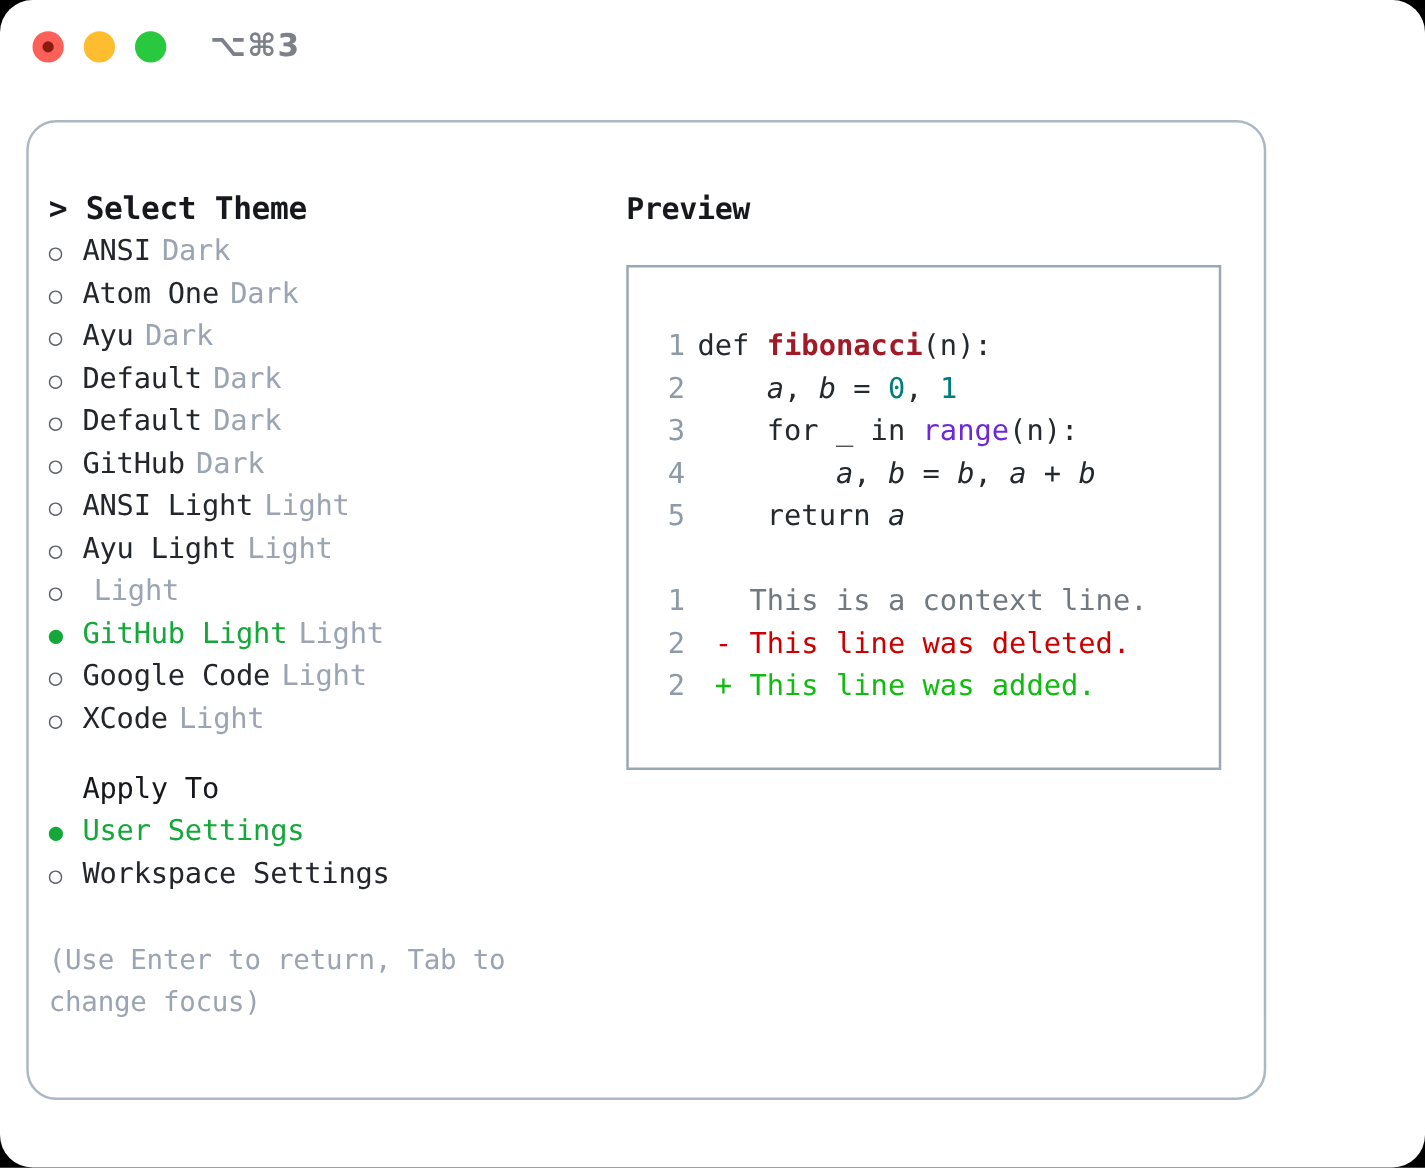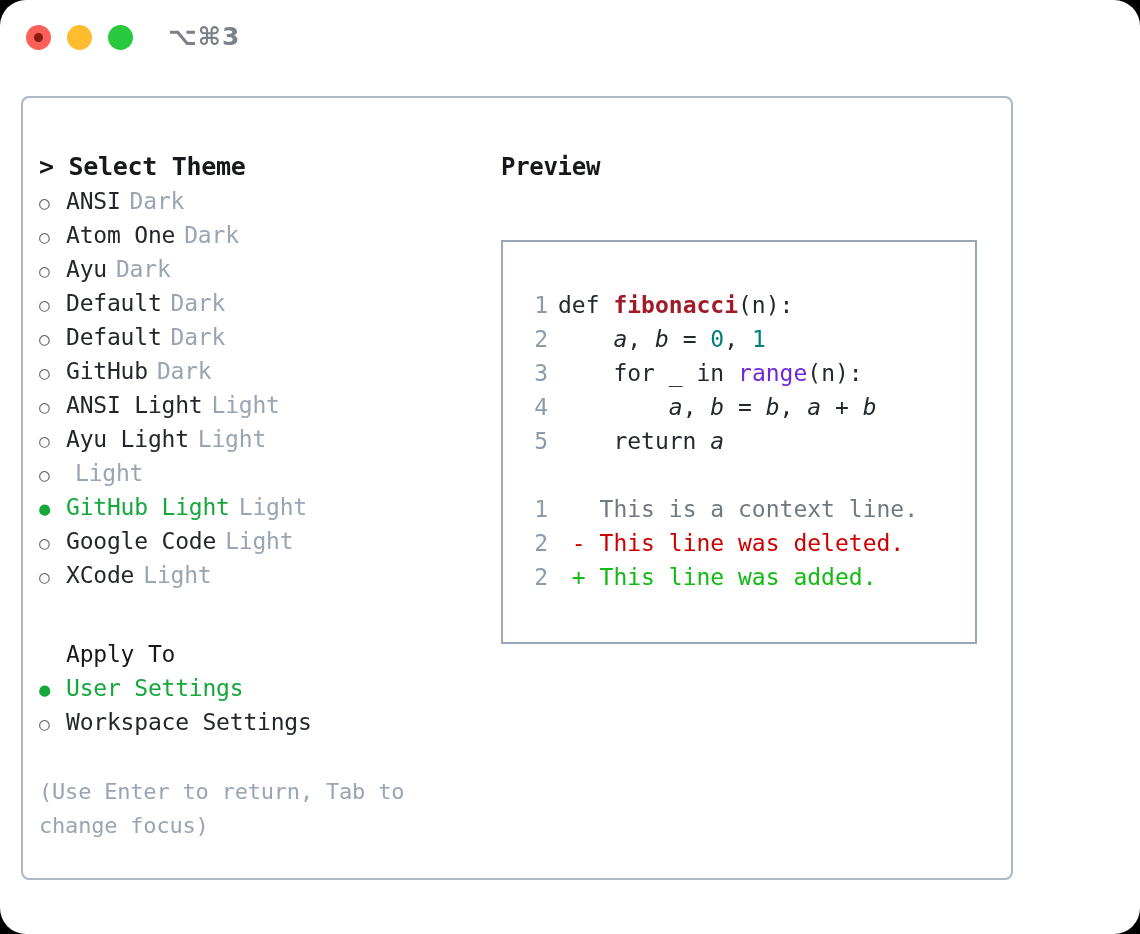--- a/index.html
+++ b/index.html
@@ -67,21 +67,21 @@
     white-space: pre;
   }
 
   
   .panel {
     position: absolute;
     left: 21px; top: 96px;
     width: 992px;
     height: 784px;
     border: 2px solid #adb8c4;
-    border-radius: 8px;
+    border-radius: 24px;
     box-sizing: border-box;
     background: #ffffff;
   }
 
   .columns {
     position: absolute;
     left: 0; top: 0;
     width: 100%; height: 100%;
   }
 
@@ -122,21 +122,21 @@
     line-height: 34px;
     display: inline-block;
   }
   .bullet.selected { color: #14a83a; font-size: 19px; }
 
   .label      { color: #23262b; }
   .label.sel  { color: #14a83a; }
   .variant    { color: #9aa4b2; margin-left: 9px; }
 
   
-  .apply-block { margin-top: 45px; }
+  .apply-block { margin-top: 22px; }
   .apply-title {
     font-size: 23px;
     color: #16181c;
     line-height: 34px;
     padding-left: 27px;
     white-space: pre;
     letter-spacing: -0.2px;
   }
 
   
@@ -159,21 +159,21 @@
   .preview-title {
     font-size: 24px;
     font-weight: 700;
     color: #16181c;
     line-height: 34px;
     letter-spacing: -0.3px;
     white-space: pre;
   }
 
   .preview-box {
-    margin-top: 56px;
+    margin-top: 28px;
     width: 476px;
     height: 404px;
     border: 2px solid #9aa7b5;
     box-sizing: border-box;
     background: #ffffff;
     position: relative;
   }
 
   .code {
     position: absolute;

